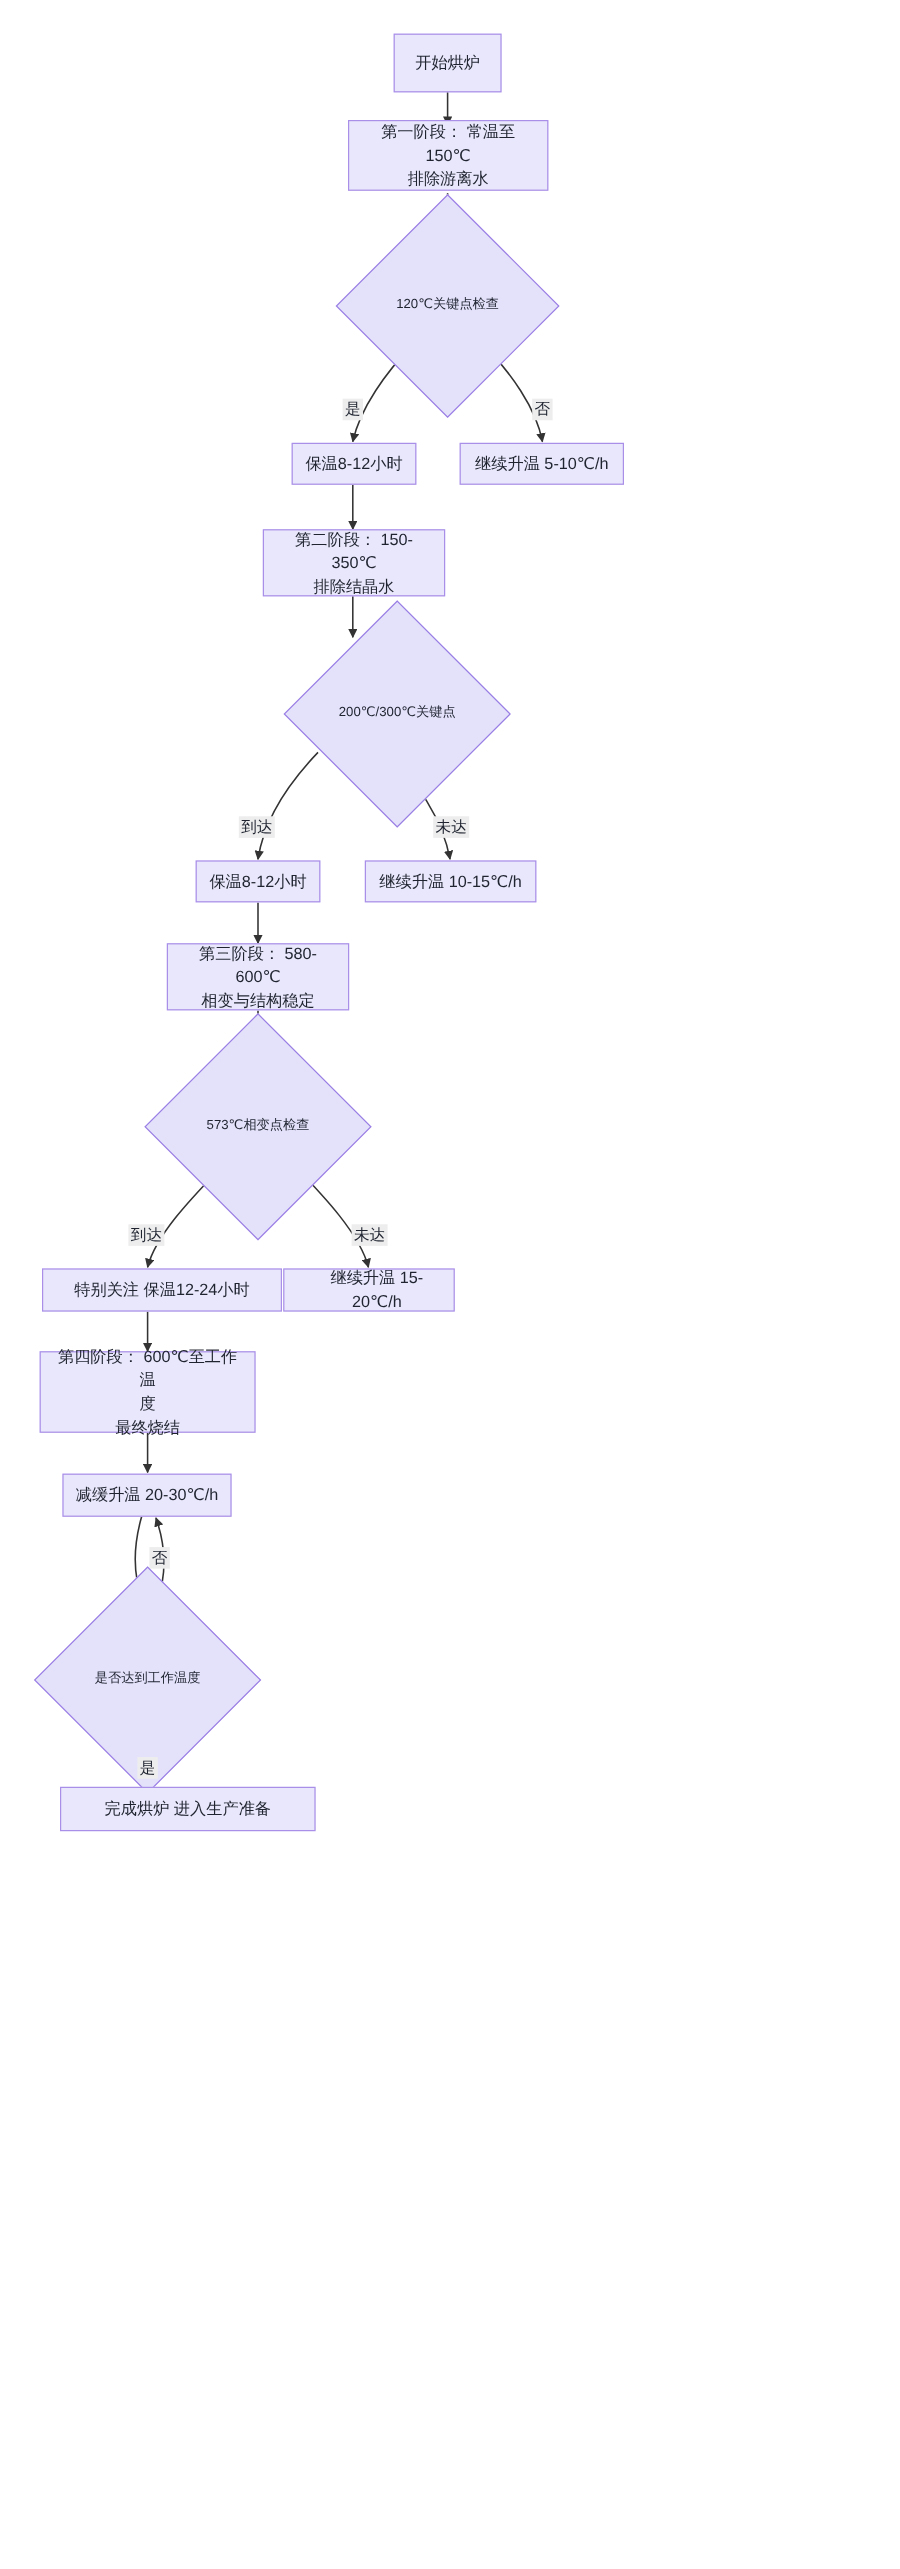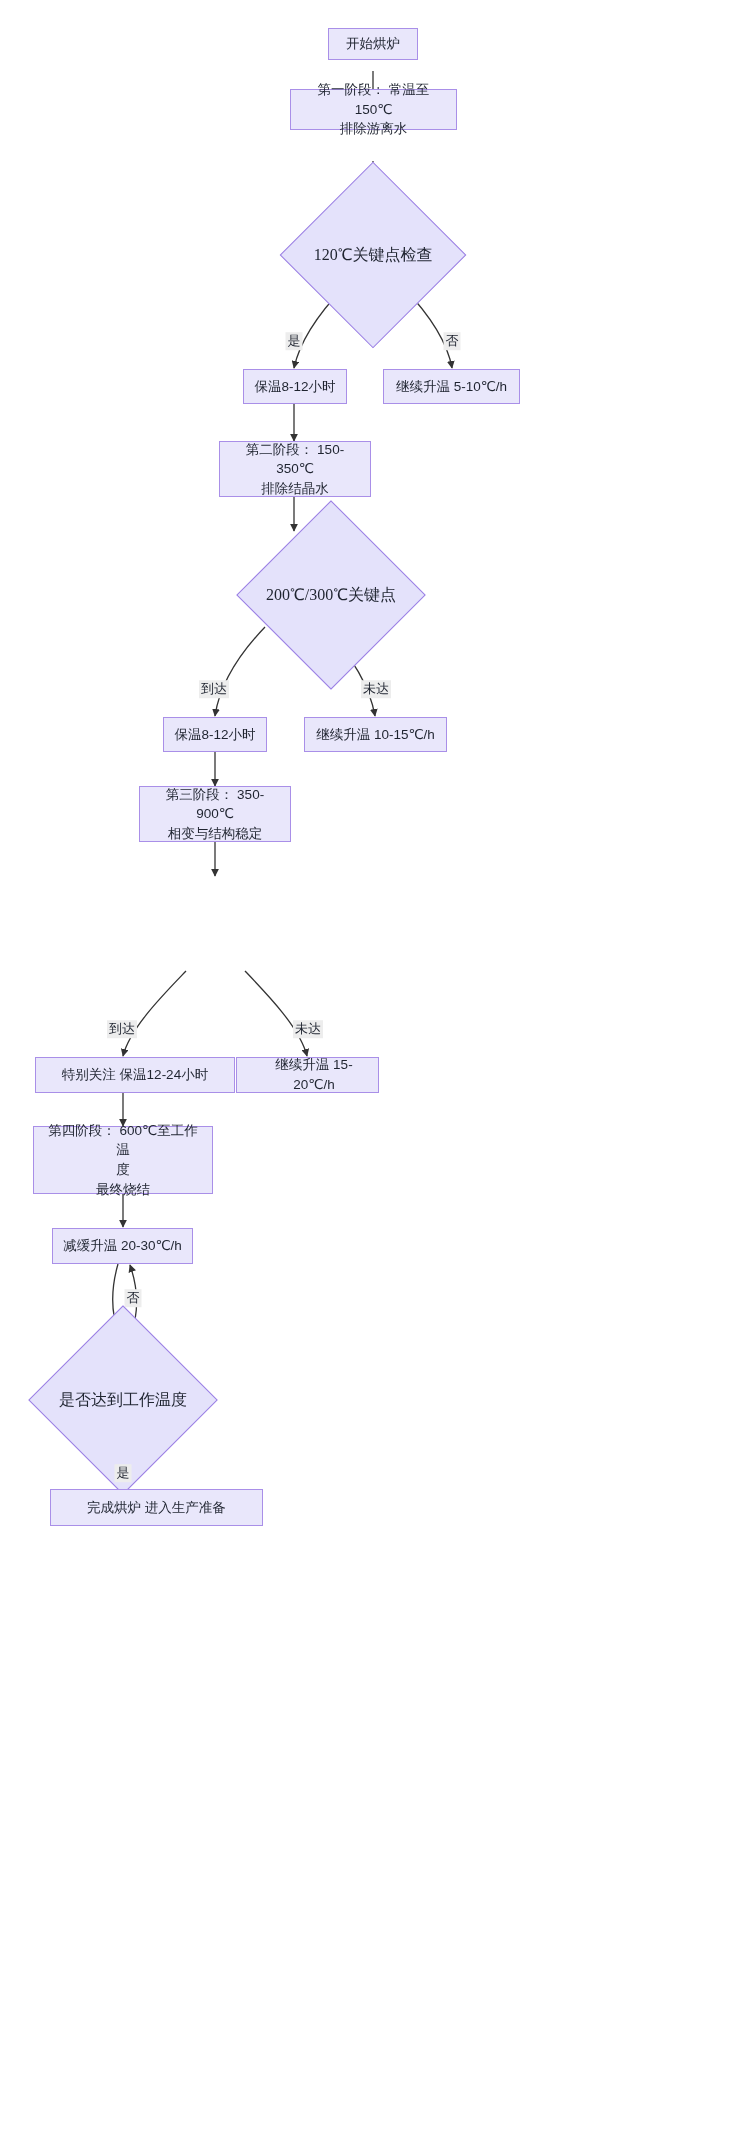--- a/index.html
+++ b/index.html
@@ -53,26 +53,25 @@
     width: 100%;
     height: 100%;
     background: #e4e2fb;
     border: 1.3px solid #9a7ee4;
     transform: rotate(45deg);
     box-sizing: border-box;
   }
   .diamond-label {
     position: relative;
     z-index: 2;
-    font-size: 16px;
+    font-size: 11px;
     color: #1f2430;
     text-align: center;
     white-space: nowrap;
     line-height: 1.4;
-    font-family: Liberation Serif, serif;
   }
   .edge-label {
     position: absolute;
     font-size: 13px;
     color: #1f2430;
     background: #ededed;
     padding: 0px 2px;
     line-height: 1.35;
     white-space: nowrap;
     transform: translate(-50%, -50%);
@@ -120,25 +119,25 @@
       <path d="M 123,1194 L 123,1227"></path>
 
       <path d="M 118,1264 C 110,1292 112,1316 119,1334"></path>
 
       <path d="M 131,1334 C 139,1312 138,1288 130,1265"></path>
 
       <path d="M 123,1434 L 123,1488"></path>
     </g>
   </svg>
 
-  <div class="node" style="left:328px; top:28px; width:90px; height:32px;">
+  <div class="node" style="left:328px; top:28px; width:90px; height:49px;">
     <span>开始烘炉</span>
   </div>
 
-  <div class="node" style="left:290px; top:89px; width:167px; height:41px;">
+  <div class="node" style="left:290px; top:100px; width:167px; height:59px;">
     <span>第一阶段： 常温至150℃
 排除游离水</span>
   </div>
 
   <div class="diamond-wrap" style="left:307px; top:189px; width:132px; height:132px;">
     <span class="diamond-shape"></span>
     <span class="diamond-label">120℃关键点检查</span>
   </div>
   <span class="edge-label" style="left:294px; top:341px;">是</span>
   <span class="edge-label" style="left:452px; top:341px;">否</span>
@@ -163,24 +162,28 @@
   <span class="edge-label" style="left:376px; top:689px;">未达</span>
 
   <div class="node" style="left:163px; top:717px; width:104px; height:35px;">
     <span>保温8-12小时</span>
   </div>
   <div class="node" style="left:304px; top:717px; width:143px; height:35px;">
     <span>继续升温 10-15℃/h</span>
   </div>
 
   <div class="node" style="left:139px; top:786px; width:152px; height:56px;">
-    <span>第三阶段： 350-900℃
+    <span>第三阶段： 580-600℃
 相变与结构稳定</span>
   </div>
 
+  <div class="diamond-wrap" style="left:148px; top:872px; width:134px; height:134px;">
+    <span class="diamond-shape"></span>
+    <span class="diamond-label">573℃相变点检查</span>
+  </div>
   <span class="edge-label" style="left:122px; top:1029px;">到达</span>
   <span class="edge-label" style="left:308px; top:1029px;">未达</span>
 
   <div class="node" style="left:35px; top:1057px; width:200px; height:36px;">
     <span>特别关注 保温12-24小时</span>
   </div>
   <div class="node" style="left:236px; top:1057px; width:143px; height:36px;padding-left:21px;">
     <span>继续升温 15-20℃/h</span>
   </div>
 

